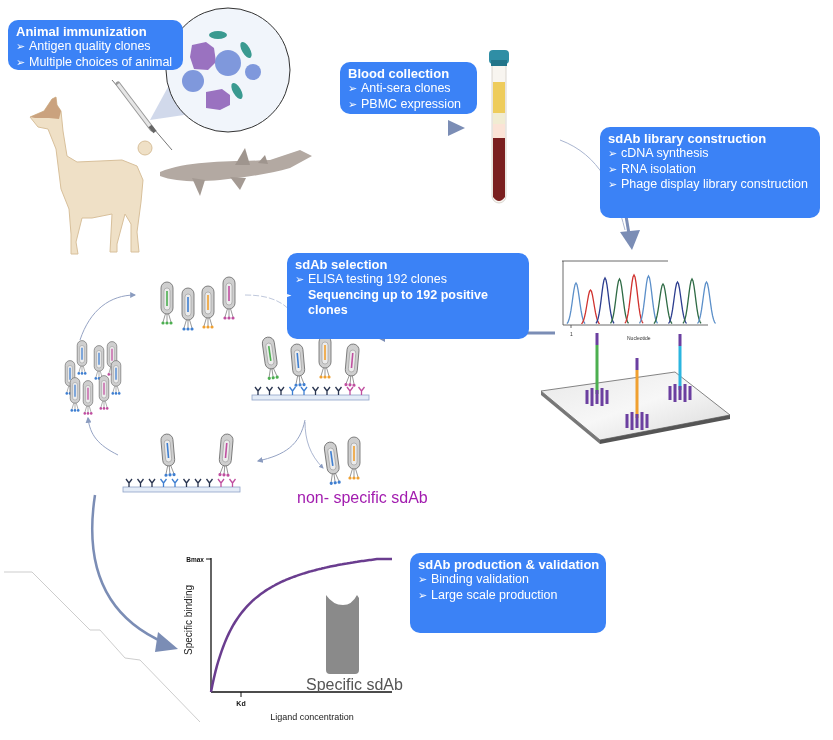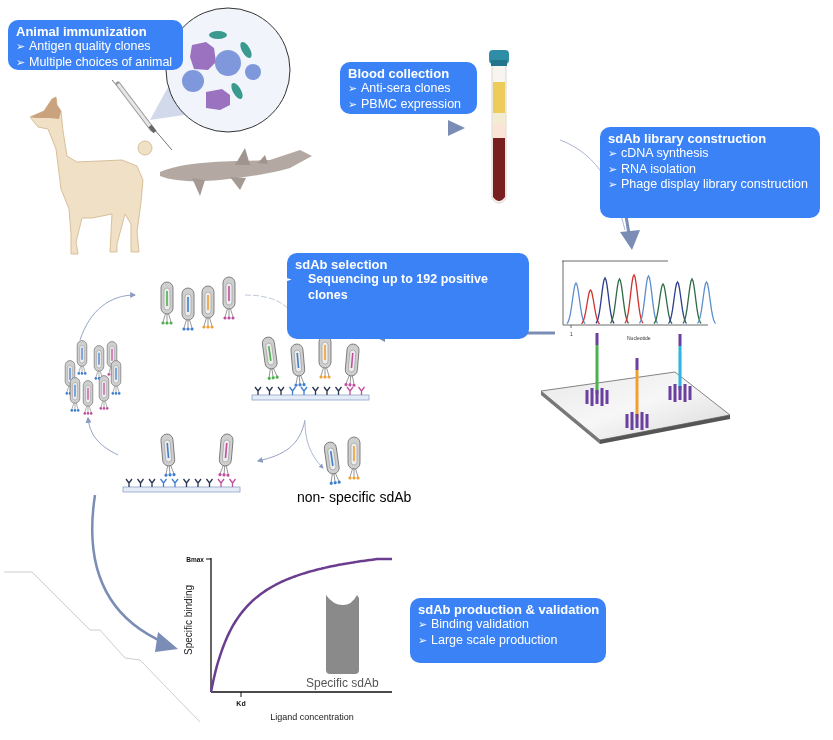--- a/index.html
+++ b/index.html
@@ -436,26 +436,27 @@
   <ul>
     <li><span class="bullet">➢</span><span>cDNA synthesis</span></li>
     <li><span class="bullet">➢</span><span>RNA isolation</span></li>
     <li><span class="bullet">➢</span><span>Phage display library construction</span></li>
   </ul>
 </div>
 
 <div class="callout" style="left:287px; top:229px; width:242px; height:86px;margin-top:24px;">
   <div class="title">sdAb selection</div>
   <ul>
+    <li><span class="bullet">➢</span><span>ELISA testing 192 clones</span></li>
     <li class="wrap" style="width:180px;"><span class="bullet">➢</span><span>Sequencing up to 192 positive clones</span></li>
   </ul>
 </div>
 
-<div class="callout" style="left:410px; top:553px; width:196px; height:65px;margin-top:45px;">
+<div class="callout" style="left:410px; top:553px; width:196px; height:80px;">
   <div class="title">sdAb production &amp; validation</div>
   <ul>
     <li><span class="bullet">➢</span><span>Binding validation</span></li>
     <li><span class="bullet">➢</span><span>Large scale production</span></li>
   </ul>
 </div>
 
-<div class="lbl" style="left:297px; top:489px; font-size:14px; color:#000000;">non- specific sdAb</div>
-<div class="lbl" style="left:306px; top:676px; font-size:12px; color:#555;">Specific sdAb</div>
+<div class="lbl" style="left:297px; top:489px; font-size:16px; color:#a21caf;">non- specific sdAb</div>
+<div class="lbl" style="left:306px; top:676px; font-size:16px; color:#555;">Specific sdAb</div>
 
 </body></html>

